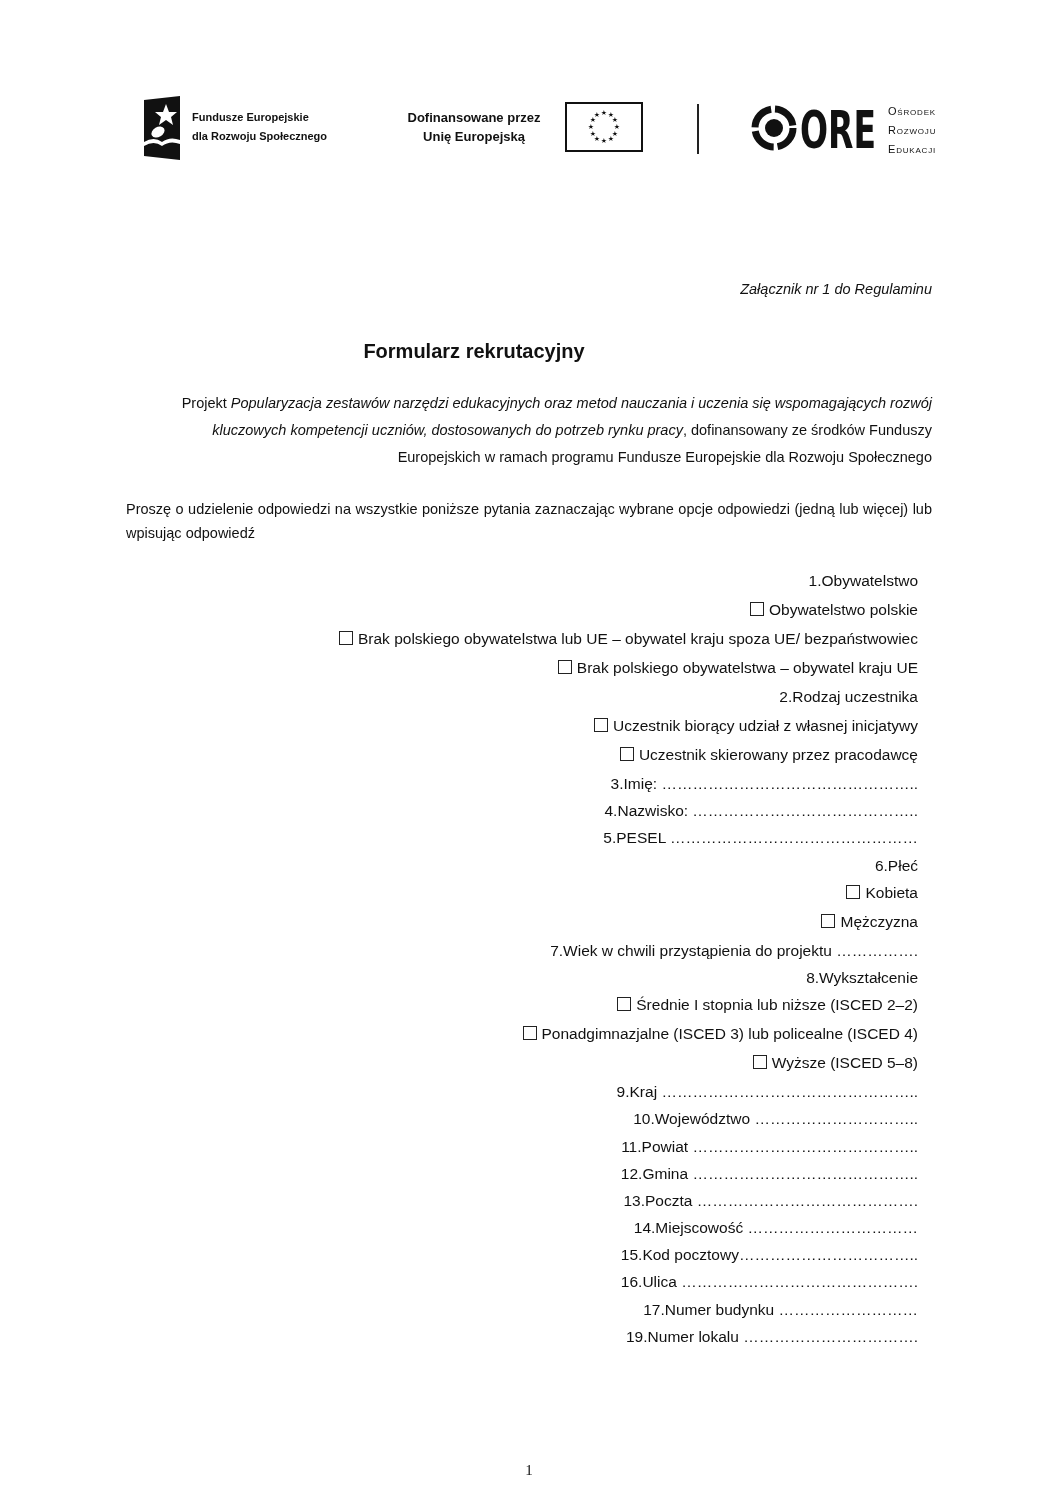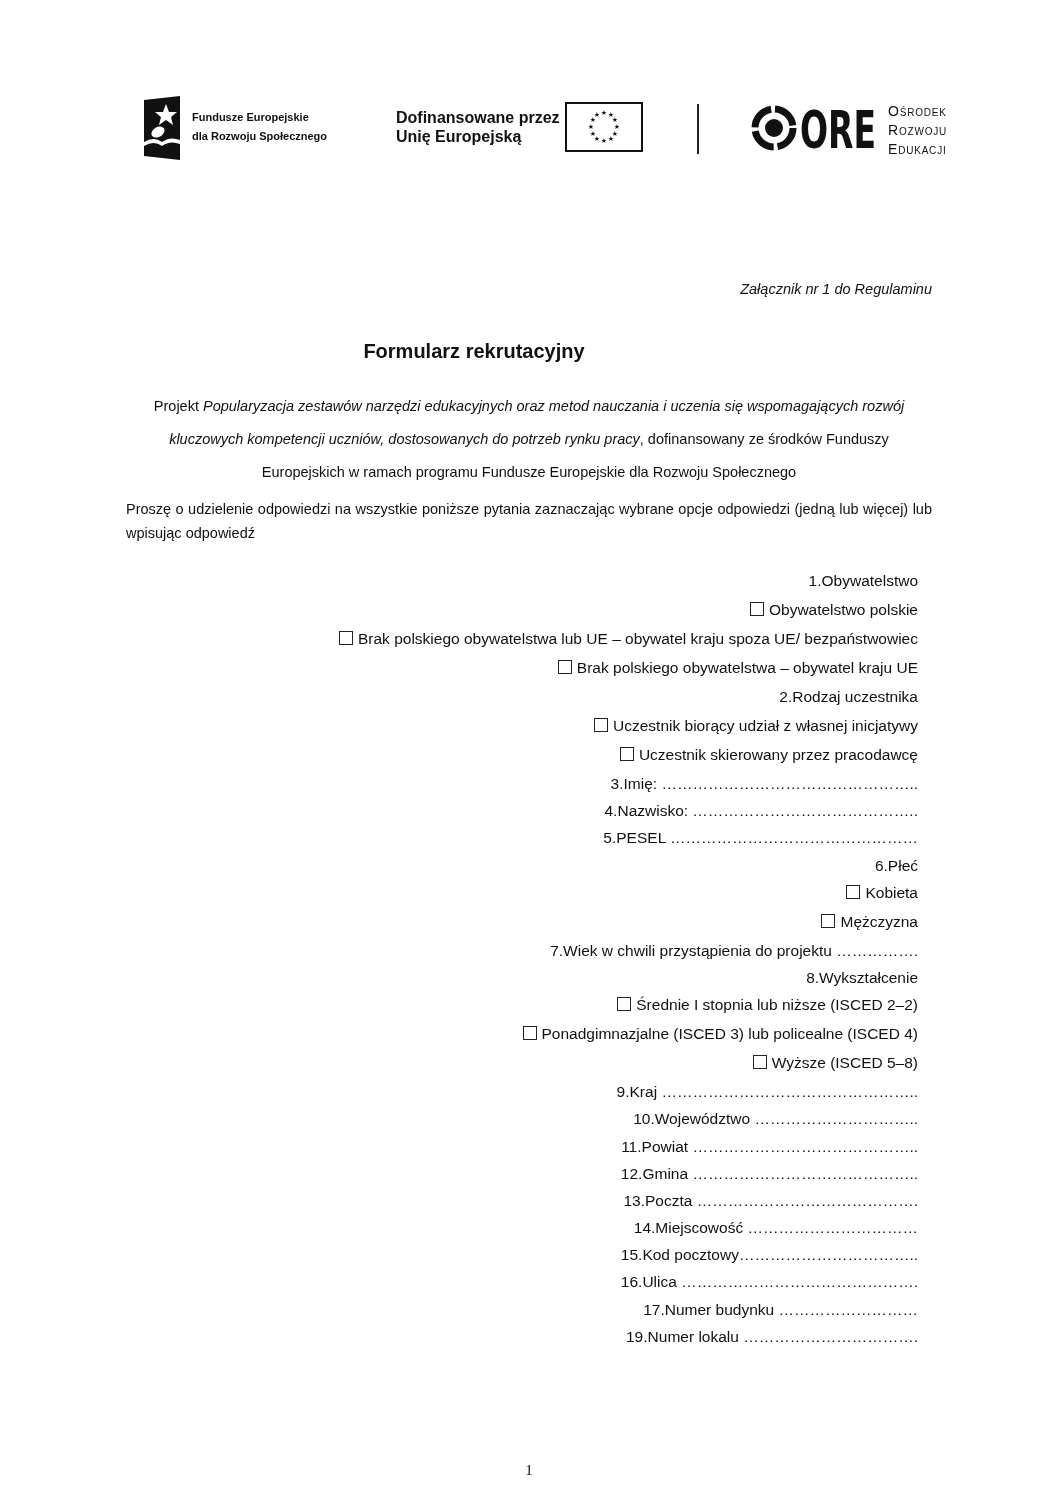--- a/index.html
+++ b/index.html
@@ -3,29 +3,29 @@
 <meta charset="utf-8">
 <style>
   html, body { margin: 0; padding: 0; background: #ffffff; }
   body { width: 1058px; height: 1497px; position: relative; overflow: hidden;
          font-family: "Liberation Sans", sans-serif; color: #111; }
   .abs { position: absolute; }
 
   
   .fe-logo { left: 142px; top: 96px; width: 40px; height: 64px; }
   .fe-text { left: 192px; top: 108px; font-size: 11px; line-height: 19px; font-weight: 600; color: #111; white-space: nowrap; }
-  .cofin-text { left: 396px; top: 108px; font-size: 16px; line-height: 19px; font-weight: 600; text-align: left; width: 156px; white-space: nowrap; }
+  .cofin-text { left: 396px; top: 108px; font-size: 13px; line-height: 19px; font-weight: 600; text-align: center; width: 156px; white-space: nowrap; }
   .eu-flag { left: 565px; top: 102px; width: 78px; height: 50px; border: 2px solid #111; box-sizing: border-box; }
   .sep-line { left: 697px; top: 104px; width: 2px; height: 50px; background: #222; }
   .ore-logo { left: 750px; top: 104px; width: 130px; height: 48px; }
-  .ore-sub { left: 888px; top: 102px; font-size: 14px; line-height: 19px; letter-spacing: 0.8px; font-variant: small-caps; color: #111; white-space: nowrap; }
+  .ore-sub { left: 888px; top: 102px; font-size: 11px; line-height: 19px; letter-spacing: 0.8px; font-variant: small-caps; color: #111; white-space: nowrap; }
 
   .annex { right: 126px; top: 266px; font-size: 14.5px; font-style: italic; white-space: nowrap; margin-top: 15px; }
   .title { left: 0; width: 948px; top: 340px; text-align: center; font-size: 20px; font-weight: bold; }
-  .project { left: 126px; width: 806px; top: 390px; text-align: center; font-size: 14.5px; line-height: 33px; }
+  .project { left: 126px; width: 806px; top: 390px; text-align: right; font-size: 14.5px; line-height: 27px; }
   .instruction { left: 126px; width: 806px; top: 497px; font-size: 14.5px; line-height: 24px; text-align: justify; }
 
   .list { left: 158px; top: 569px; width: 760px; text-align: right; }
   .row { height: 29px; line-height: 24px; font-size: 15.5px; white-space: nowrap; position: relative; }
   .row.tight { height: 27.2px; }
   .num { display: inline-block; width: 32px; }
   .opt { padding-left: 32px; }
   .cb { display: inline-block; width: 12px; height: 12px; border: 1px solid #222; margin-right: 5px; vertical-align: -1px; }
 
   .page-num { left: 0; width: 1058px; top: 1462px; text-align: center; font-size: 15px; font-family: "Liberation Serif", serif; }

